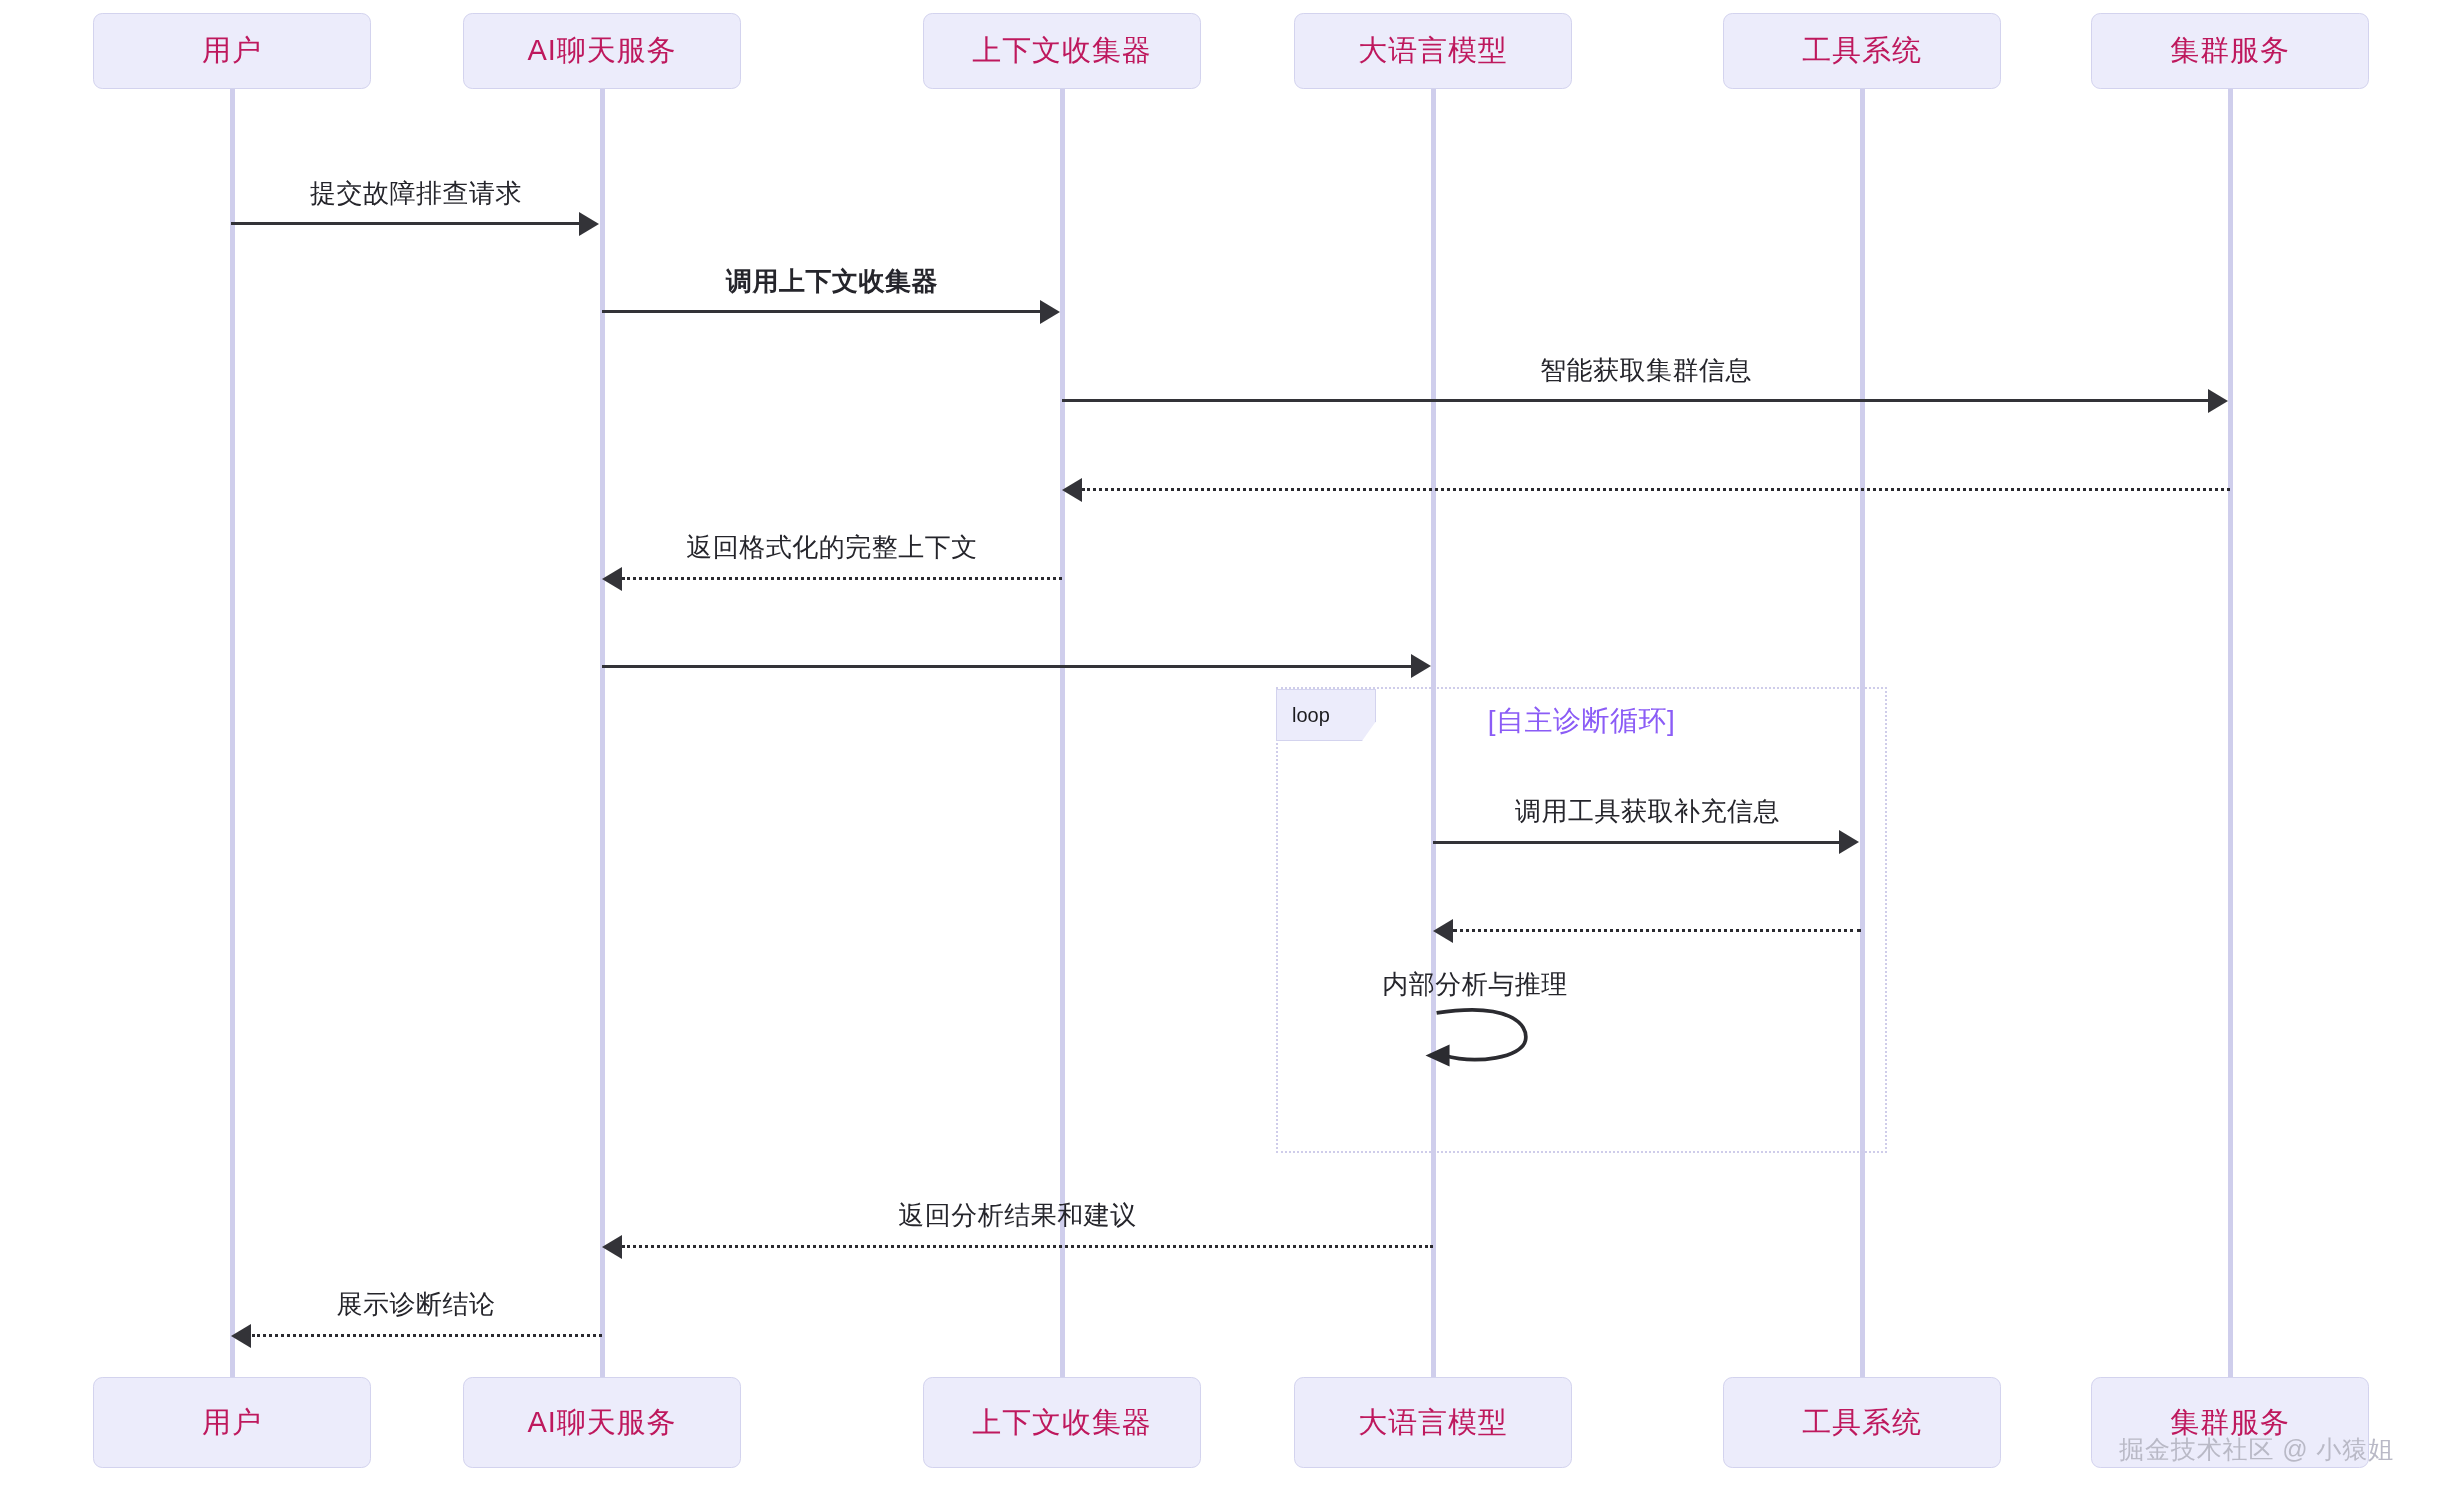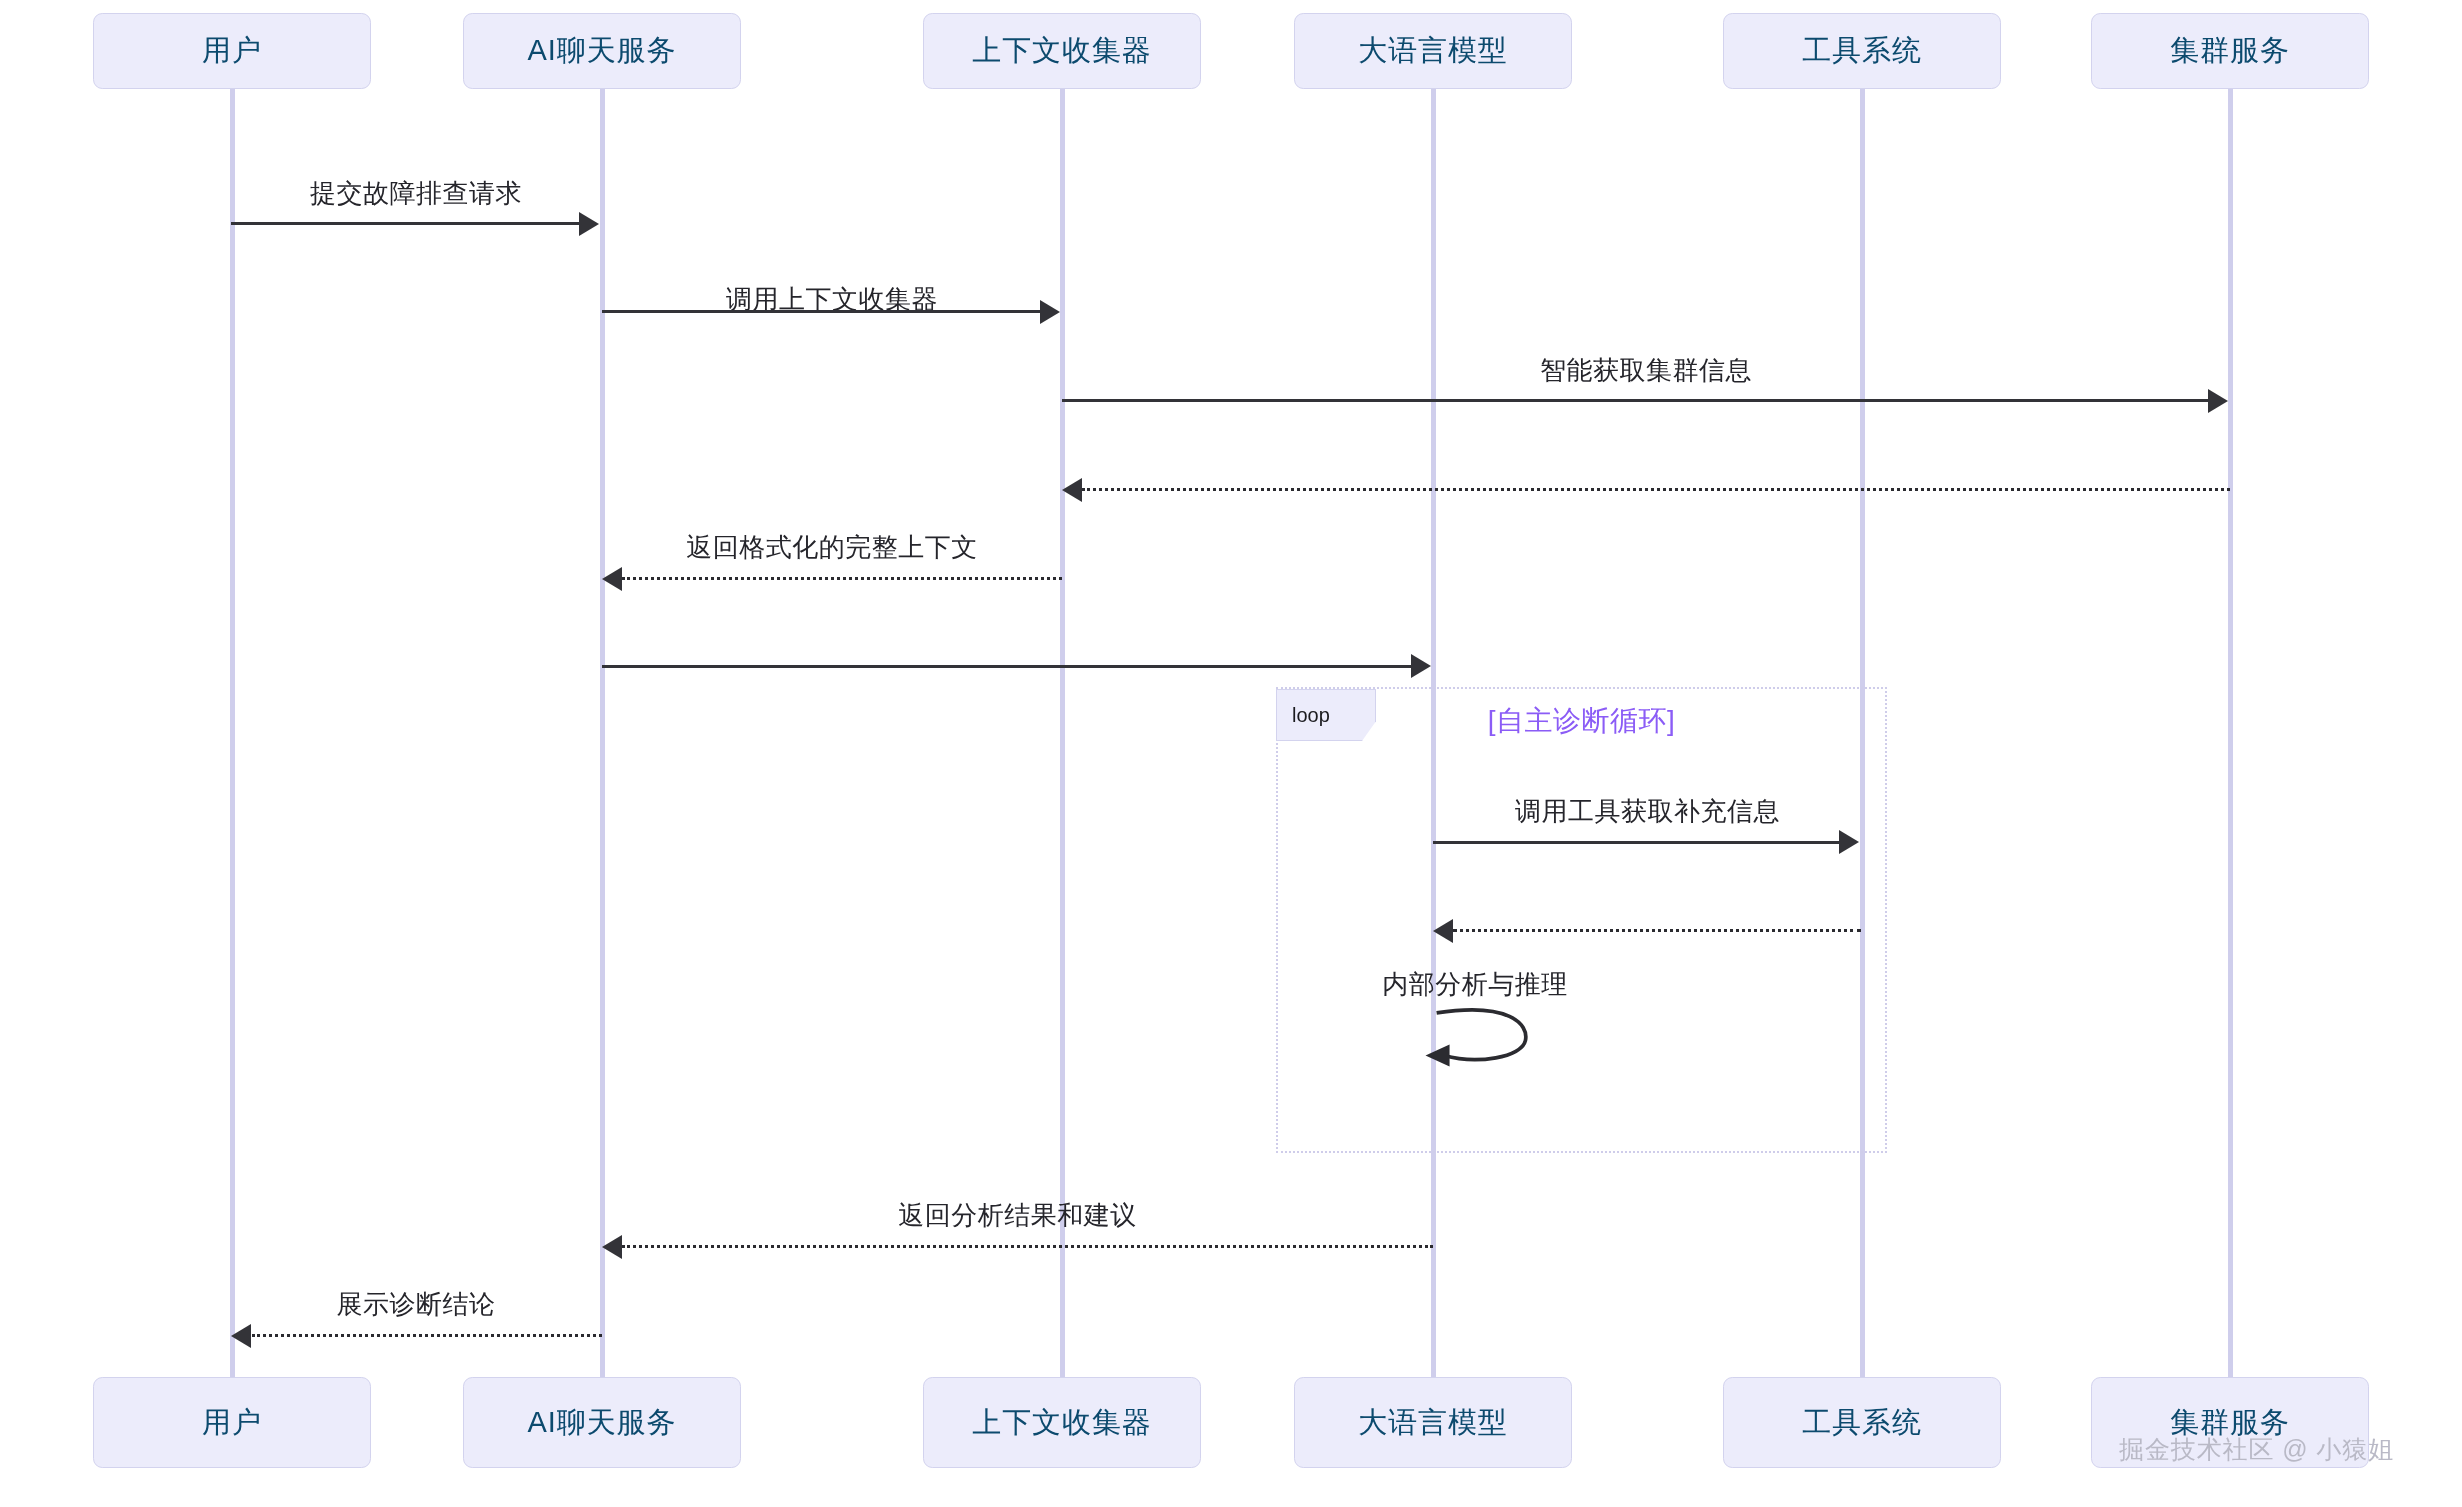--- a/index.html
+++ b/index.html
@@ -5,21 +5,21 @@
   html,body{margin:0;padding:0;background:#ffffff;}
   body{font-family:"Liberation Sans","DejaVu Sans",sans-serif;}
   #canvas{position:relative;width:2462px;height:1507px;background:#ffffff;overflow:hidden;}
 
   .actor-box{
     position:absolute;
     background:#ECECFB;
     border:0.9px solid #d3d3ee;
     border-radius:9.3px;
     display:flex;align-items:center;justify-content:center;
-    color:#0c4a6e;
+    color:#be185d;
     font-size:29px;
     letter-spacing:0.9px;
     box-sizing:border-box;
   }
   .lifeline{
     position:absolute;
     width:4.6px;
     background:#CFCEEC;
   }
   .msg-label{
@@ -108,21 +108,21 @@
   <div class="lifeline" style="left:600px;top:89px;height:1289px;"></div>
   <div class="lifeline" style="left:1060px;top:89px;height:1289px;"></div>
   <div class="lifeline" style="left:1431px;top:89px;height:1289px;"></div>
   <div class="lifeline" style="left:1860px;top:89px;height:1289px;"></div>
   <div class="lifeline" style="left:2228px;top:89px;height:1289px;"></div>
 
   <div class="msg-label" style="left:231px;top:176px;width:370px;">提交故障排查请求</div>
   <div class="arrow-line" style="left:231px;top:222px;width:350px;"></div>
   <div class="arrow-head right" style="left:579px;top:212px;"></div>
 
-  <div class="msg-label" style="left:602px;top:282px;width:460px;">调用上下文收集器</div>
+  <div class="msg-label" style="left:602px;top:264px;width:460px;font-weight:bold;">调用上下文收集器</div>
   <div class="arrow-line" style="left:602px;top:310px;width:440px;"></div>
   <div class="arrow-head right" style="left:1040px;top:300px;"></div>
 
   <div class="msg-label" style="left:1062px;top:353px;width:1168px;">智能获取集群信息</div>
   <div class="arrow-line" style="left:1062px;top:399px;width:1148px;"></div>
   <div class="arrow-head right" style="left:2208px;top:389px;"></div>
 
   <div class="arrow-line dashed" style="left:1082px;top:488px;width:1148px;"></div>
   <div class="arrow-head left" style="left:1062px;top:478px;"></div>
 

